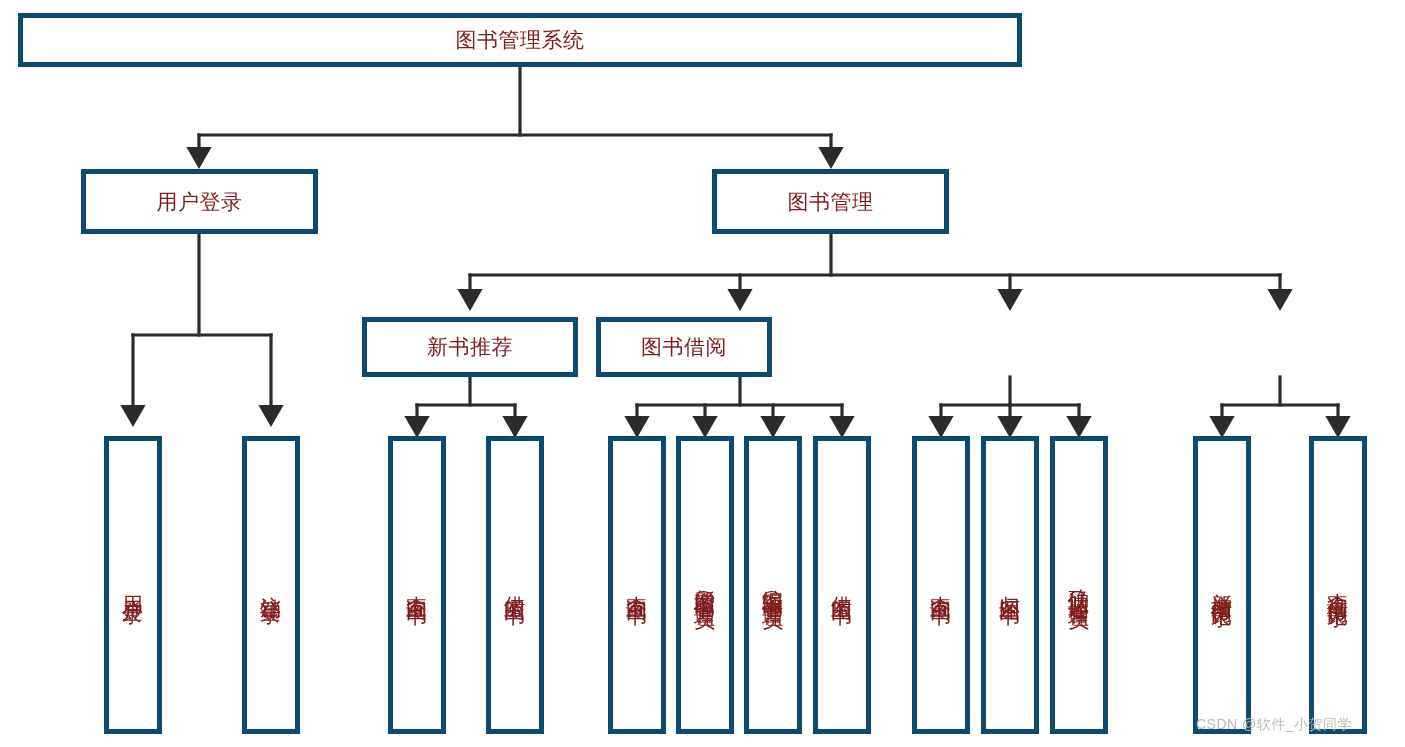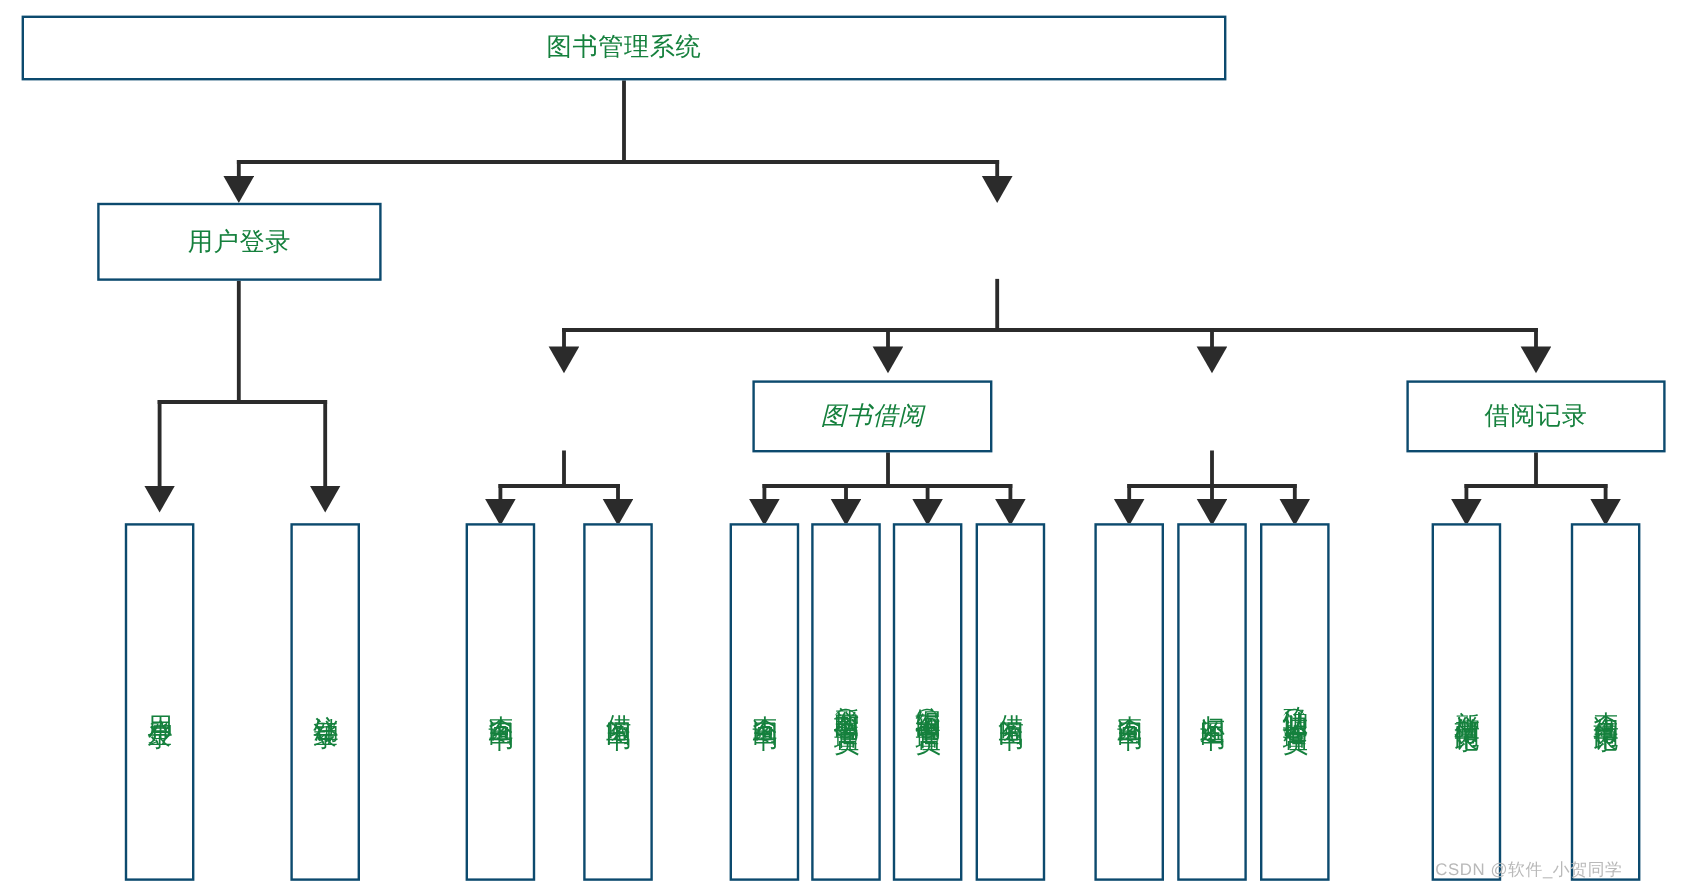--- a/index.html
+++ b/index.html
@@ -21,25 +21,25 @@
     position: absolute;
     left: 0;
     top: 0;
     width: 1405px;
     height: 747px;
   }
   .node {
     position: absolute;
     box-sizing: border-box;
     background: #ffffff;
-    border: 2px solid #0c4a6e;
+    border: 5px solid #0c4a6e;
     display: flex;
     align-items: center;
     justify-content: center;
-    color: #15803d;
+    color: #7f1d1d;
   }
   .node .label {
     display: block;
     text-align: center;
     line-height: 1.12;
     letter-spacing: 0.5px;
   }
   .node.horizontal .label {
     writing-mode: horizontal-tb;
     font-size: 21px;
@@ -123,26 +123,29 @@
     </g>
   </svg>
 
   <div class="node root horizontal" style="left:18px; top:13px; width:1004px; height:54px;">
     <span class="label">图书管理系统</span>
   </div>
 
   <div class="node horizontal" style="left:81px; top:169px; width:237px; height:65px;">
     <span class="label">用户登录</span>
   </div>
+  <div class="node horizontal" style="left:712px; top:169px; width:237px; height:65px;">
+    <span class="label">图书管理</span>
+  </div>
 
-  <div class="node horizontal" style="left:627px; top:317px; width:200px; height:60px;font-style:italic;">
+  <div class="node horizontal" style="left:362px; top:317px; width:216px; height:60px;">
+    <span class="label">新书推荐</span>
+  </div>
+  <div class="node horizontal" style="left:596px; top:317px; width:176px; height:60px;">
     <span class="label">图书借阅</span>
-  </div>
-  <div class="node horizontal" style="left:1172px; top:317px; width:216px; height:60px;">
-    <span class="label">借阅记录</span>
   </div>
 
   <div class="node vertical" style="left:104px; top:436px; width:58px; height:298px;">
     <span class="label">用户登录</span>
   </div>
   <div class="node vertical" style="left:242px; top:436px; width:58px; height:298px;">
     <span class="label">注销登录</span>
   </div>
 
   <div class="node vertical" style="left:388px; top:436px; width:58px; height:298px;">

